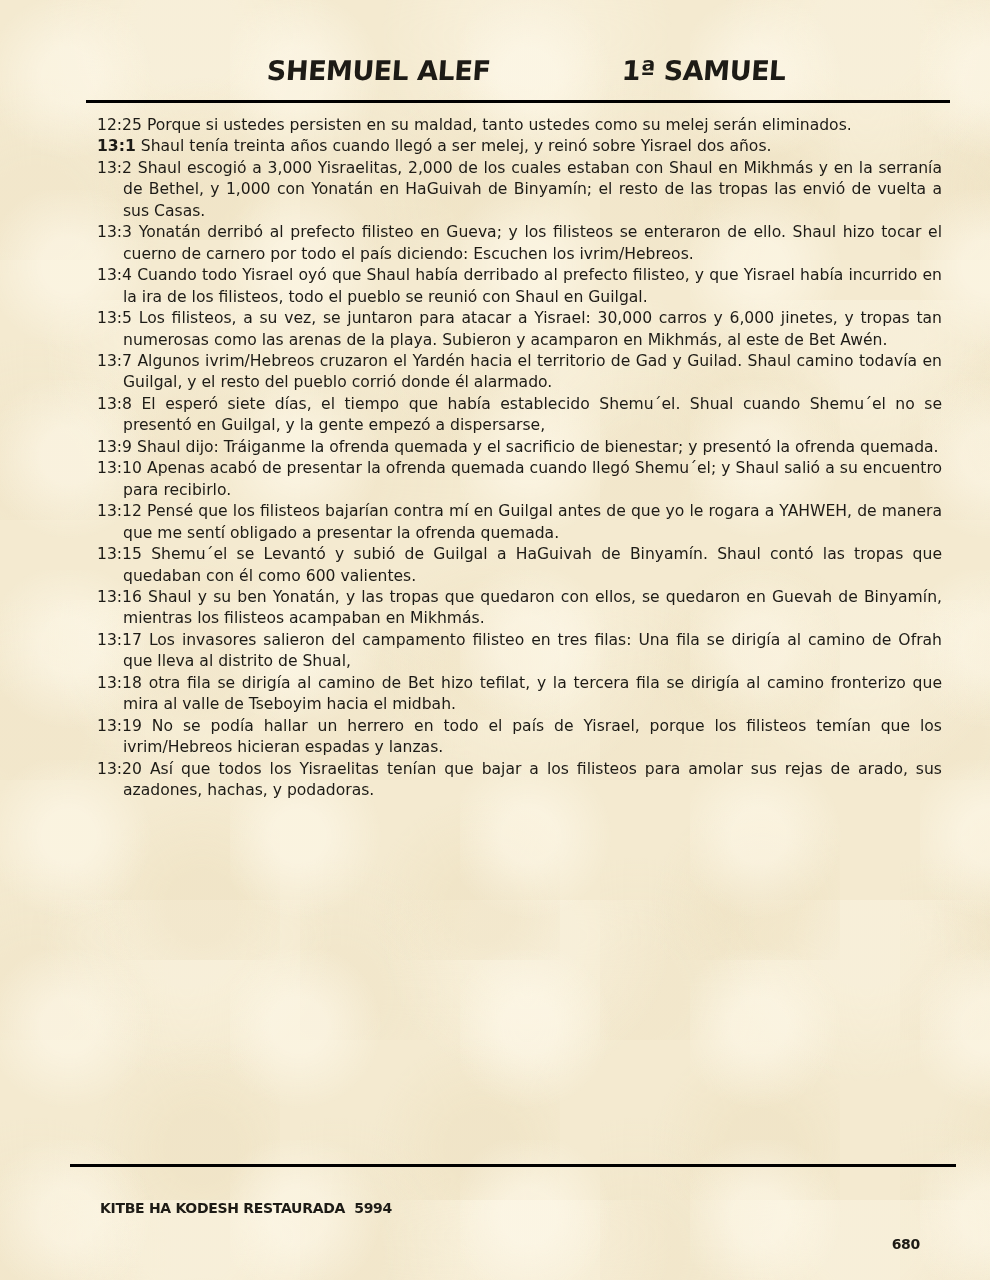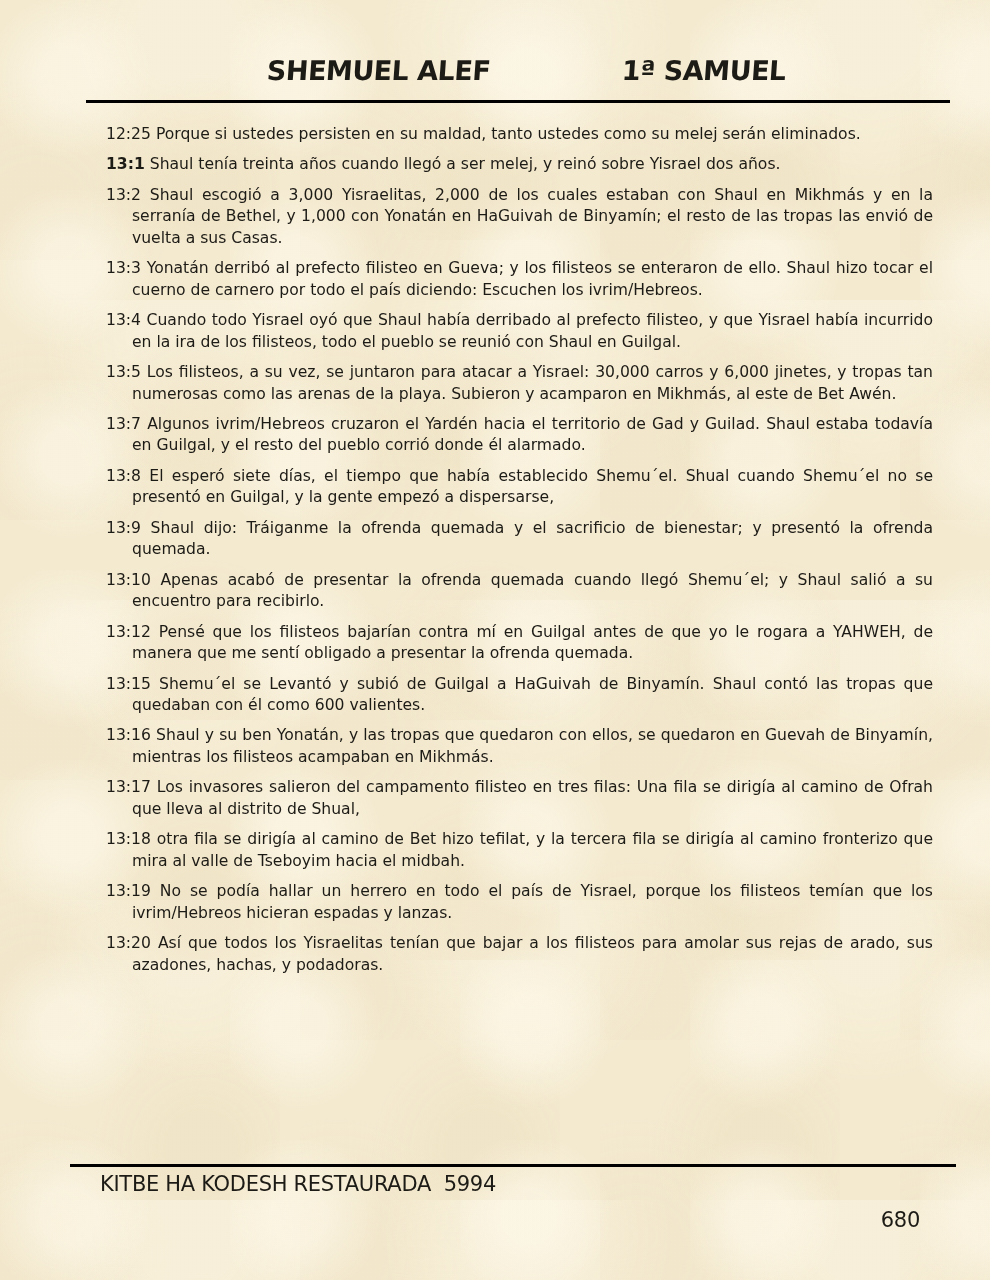--- a/index.html
+++ b/index.html
@@ -44,30 +44,30 @@
   .rule-bottom { left: 70px; top: 1164px; width: 886px; }
   .verses {
     position: absolute;
     left: 97px; top: 115px; width: 845px;
     font-size: 15.6px;
     line-height: 21.45px;
     text-align: justify;
     color: var(--ink, #1d1b16);
   }
   .verse {
-    margin: 9px;
+    margin: 0;
     padding-left: 26px;
     text-indent: -26px;
   }
   .verse.boldref .vnum { font-weight: bold; }
   .footer-text {
     position: absolute;
-    top: 1172px;
-    font-size: 21px;
-    font-weight: normal;
+    top: 1200px;
+    font-size: 14px;
+    font-weight: bold;
     letter-spacing: -0.3px;
     color: var(--ink, #1d1b16);
     white-space: pre;
   }
   .footer-left  { left: 100px; }
   .footer-right { right: 70px; margin-top: 36px; }
 </style>
 </head>
 <body>
 
@@ -86,21 +86,21 @@
 
   <p class="verse"><span class="vnum">13:2</span> <span class="vtext">Shaul escogió a 3,000 Yisraelitas, 2,000 de los cuales estaban con Shaul en Mikhmás y en la serranía de Bethel, y 1,000 con Yonatán en HaGuivah de Binyamín; el resto de las tropas las envió de vuelta a sus Casas.</span></p>
 
   <p class="verse"><span class="vnum">13:3</span> <span class="vtext">Yonatán derribó al prefecto filisteo en Gueva; y los filisteos se enteraron de ello. Shaul hizo tocar el cuerno de carnero por todo el país diciendo: Escuchen los ivrim/Hebreos.</span></p>
 
   <p class="verse"><span class="vnum">13:4</span> <span class="vtext">Cuando todo Yisrael oyó que Shaul había derribado al prefecto filisteo, y que Yisrael había incurrido en la ira de los filisteos, todo el pueblo se reunió con Shaul en Guilgal.</span></p>
 
   <p class="verse"><span class="vnum">13:5</span> <span class="vtext">Los filisteos, a su vez, se juntaron para atacar a Yisrael: 30,000 carros y 6,000 jinetes, y tropas tan numerosas como las arenas de la playa. Subieron y acamparon en Mikhmás, al este de Bet Awén.</span></p>
 
 
-  <p class="verse"><span class="vnum">13:7</span> <span class="vtext">Algunos ivrim/Hebreos cruzaron el Yardén hacia el territorio de Gad y Guilad. Shaul estaba todavía en Guilgal, y el resto del pueblo corrió donde él alarmado.</span></p>
+  <p class="verse"><span class="vnum">13:7</span> <span class="vtext">Algunos ivrim/Hebreos cruzaron el Yardén hacia el territorio de Gad y Guilad. Shaul camino todavía en Guilgal, y el resto del pueblo corrió donde él alarmado.</span></p>
 
   <p class="verse"><span class="vnum">13:8</span> <span class="vtext">El esperó siete días, el tiempo que había establecido Shemu´el. Shual cuando Shemu´el no se presentó en Guilgal, y la gente empezó a dispersarse,</span></p>
 
   <p class="verse"><span class="vnum">13:9</span> <span class="vtext">Shaul dijo: Tráiganme la ofrenda quemada y el sacrificio de bienestar; y presentó la ofrenda quemada.</span></p>
 
   <p class="verse"><span class="vnum">13:10</span> <span class="vtext">Apenas acabó de presentar la ofrenda quemada cuando llegó Shemu´el; y Shaul salió a su encuentro para recibirlo.</span></p>
 
 
   <p class="verse"><span class="vnum">13:12</span> <span class="vtext">Pensé que los filisteos bajarían contra mí en Guilgal antes de que yo le rogara a YAHWEH, de manera que me sentí obligado a presentar la ofrenda quemada.</span></p>
 

